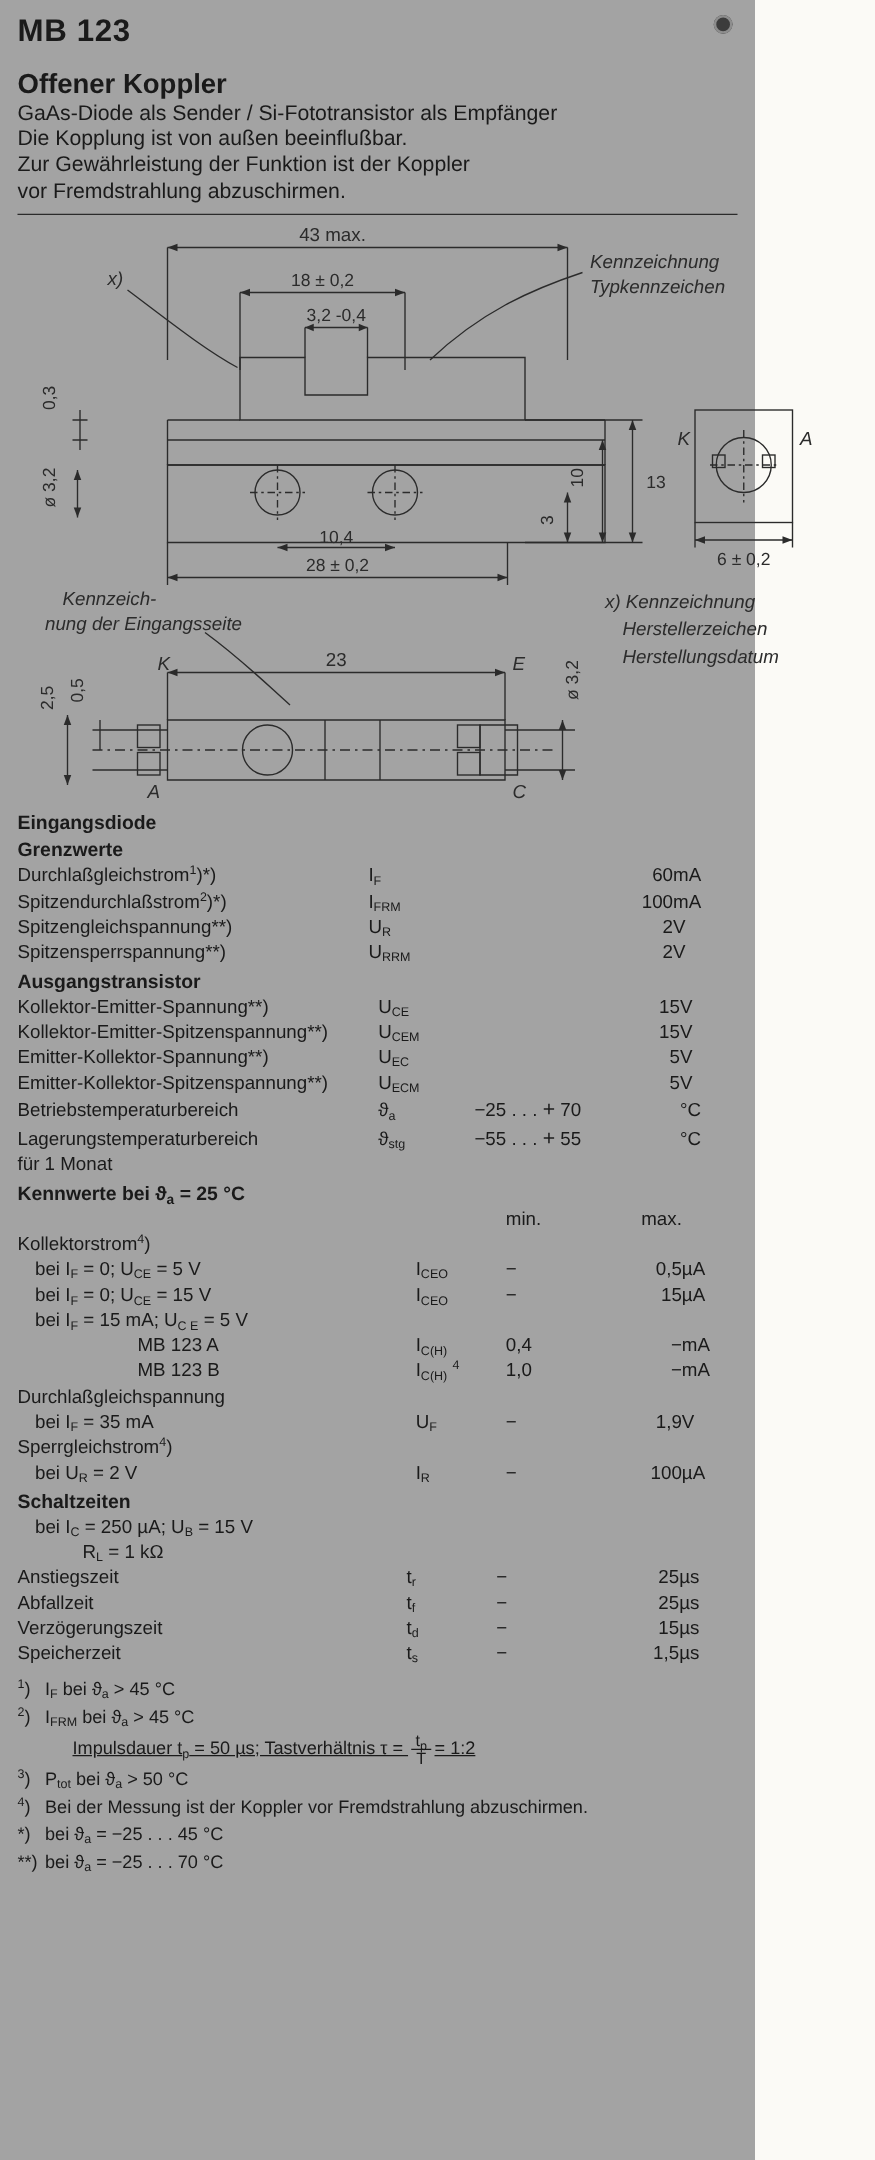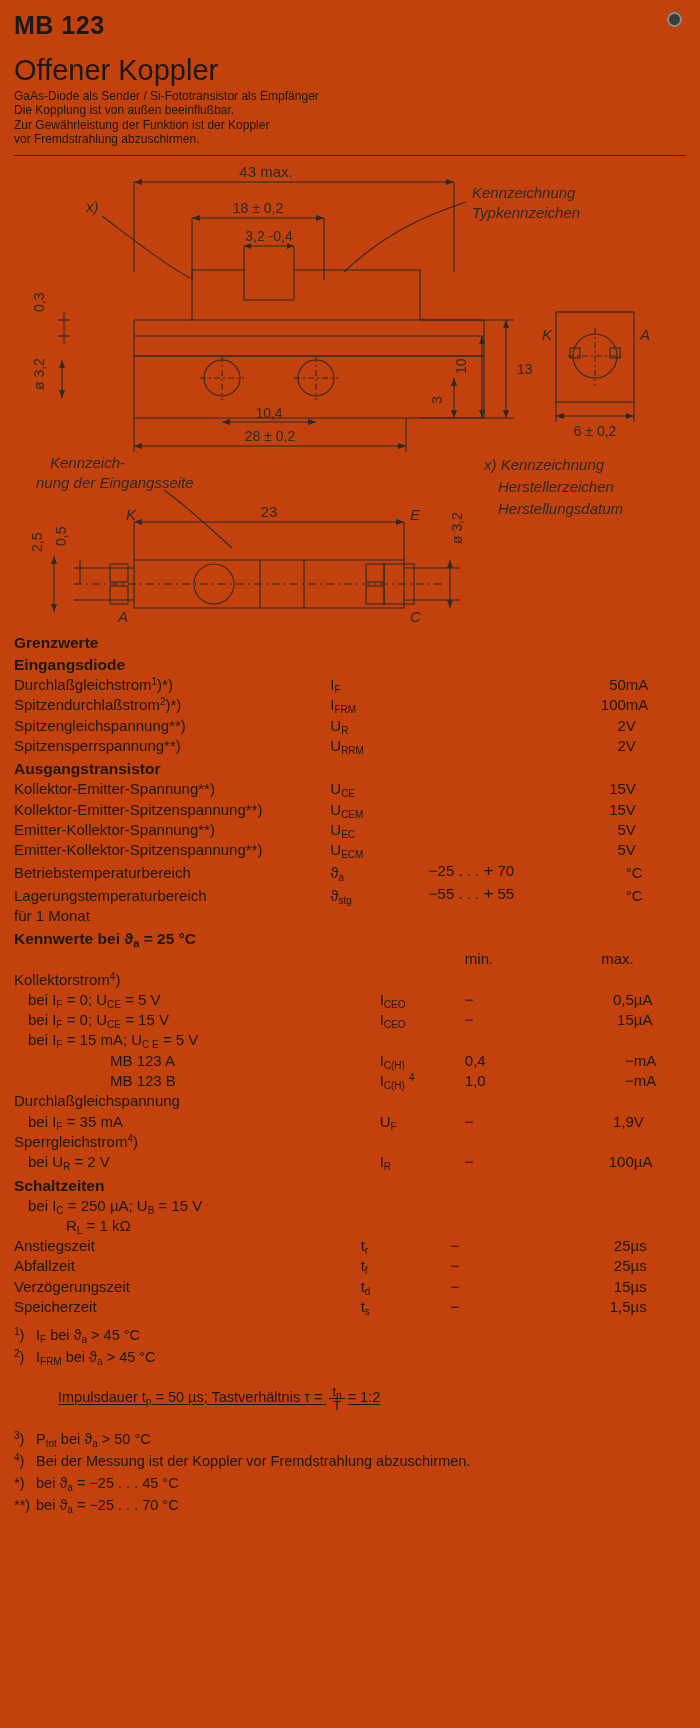--- a/index.html
+++ b/index.html
@@ -4,46 +4,46 @@
 <style>
   html,body{margin:0;padding:0;}
   body{
     width:700px;
     background:#fbfaf6;
     font-family:"Liberation Sans", sans-serif;
     color:#1a1a1a;
     -webkit-font-smoothing:antialiased;
   }
   .page{
-    width:700px;
+    width:604px;
     min-height:1728px;
     position:relative;
     padding:0;
     box-sizing:border-box;
-    background:#c2410c;
+    background:#a3a3a3;
   }
   .inner{
     padding:10px 14px 16px 14px;
   }
   
   .type-title{
     font-size:25px;
     font-weight:bold;
     letter-spacing:0.5px;
     margin:2px 0 2px 0;
     line-height:1.05;
   }
   .subtitle{
-    font-size:29px;
+    font-size:22px;
     margin:16px 0 1px 0;
     line-height:1.15;
-    font-weight:normal;
+    font-weight:bold;
   }
   .desc{
-    font-size:12px;
+    font-size:17px;
     line-height:1.22;
     margin:0;
     font-weight:normal;
   }
   .logo-dot{
     position:absolute;
     right:18px;
     top:12px;
     width:15px;height:15px;
     border-radius:50%;
@@ -104,21 +104,21 @@
   .notes .nmark{
     width:22px;
     flex:0 0 22px;
   }
   .notes .ntext{flex:1 1 auto;}
   .frac{
     display:inline-block;
     text-align:center;
     vertical-align:middle;
     line-height:1.0;
-    margin:16px 3px;
+    margin:0 3px;
     font-size:13px;
   }
   .frac .num{display:block;border-bottom:1px solid #1a1a1a;padding:0 3px;}
   .frac .den{display:block;padding:0 3px;}
   .sub-note{padding-left:22px;text-decoration:underline;}
 </style>
 </head>
 <body>
 
 <div class="page">
@@ -287,29 +287,29 @@
           <text x="396" y="360" fill="#2b2b2b" stroke="none" font-size="15" font-style="italic">E</text>
           <text x="396" y="462" fill="#2b2b2b" stroke="none" font-size="15" font-style="italic">C</text>
           <text x="448" y="384" fill="#2b2b2b" stroke="none" font-size="14" transform="rotate(-90 448 384)">ø 3,2</text>
           <line x1="436" y1="400" x2="436" y2="448"></line>
           <path d="M436 400 l-3 8 h6 z" fill="#2b2b2b" stroke="none"></path>
           <path d="M436 448 l-3 -8 h6 z" fill="#2b2b2b" stroke="none"></path>
         </g>
       </svg>
     </div>
 
+    <div class="sec-head">Eingangsdiode</div>
     <div class="sec-head">Grenzwerte</div>
-    <div class="sec-head">Eingangsdiode</div>
     <table class="spec">
       <tbody>
         <tr>
           <td class="c-label">Durchlaßgleichstrom<sup>1</sup>)*)</td>
           <td class="c-sym">I<sub>F</sub></td>
           <td class="c-min"></td>
-          <td class="c-max">50</td>
+          <td class="c-max">60</td>
           <td class="c-unit">mA</td>
         </tr>
         <tr>
           <td class="c-label">Spitzendurchlaßstrom<sup>2</sup>)*)</td>
           <td class="c-sym">I<sub>FRM</sub></td>
           <td class="c-min"></td>
           <td class="c-max">100</td>
           <td class="c-unit">mA</td>
         </tr>
         <tr>

